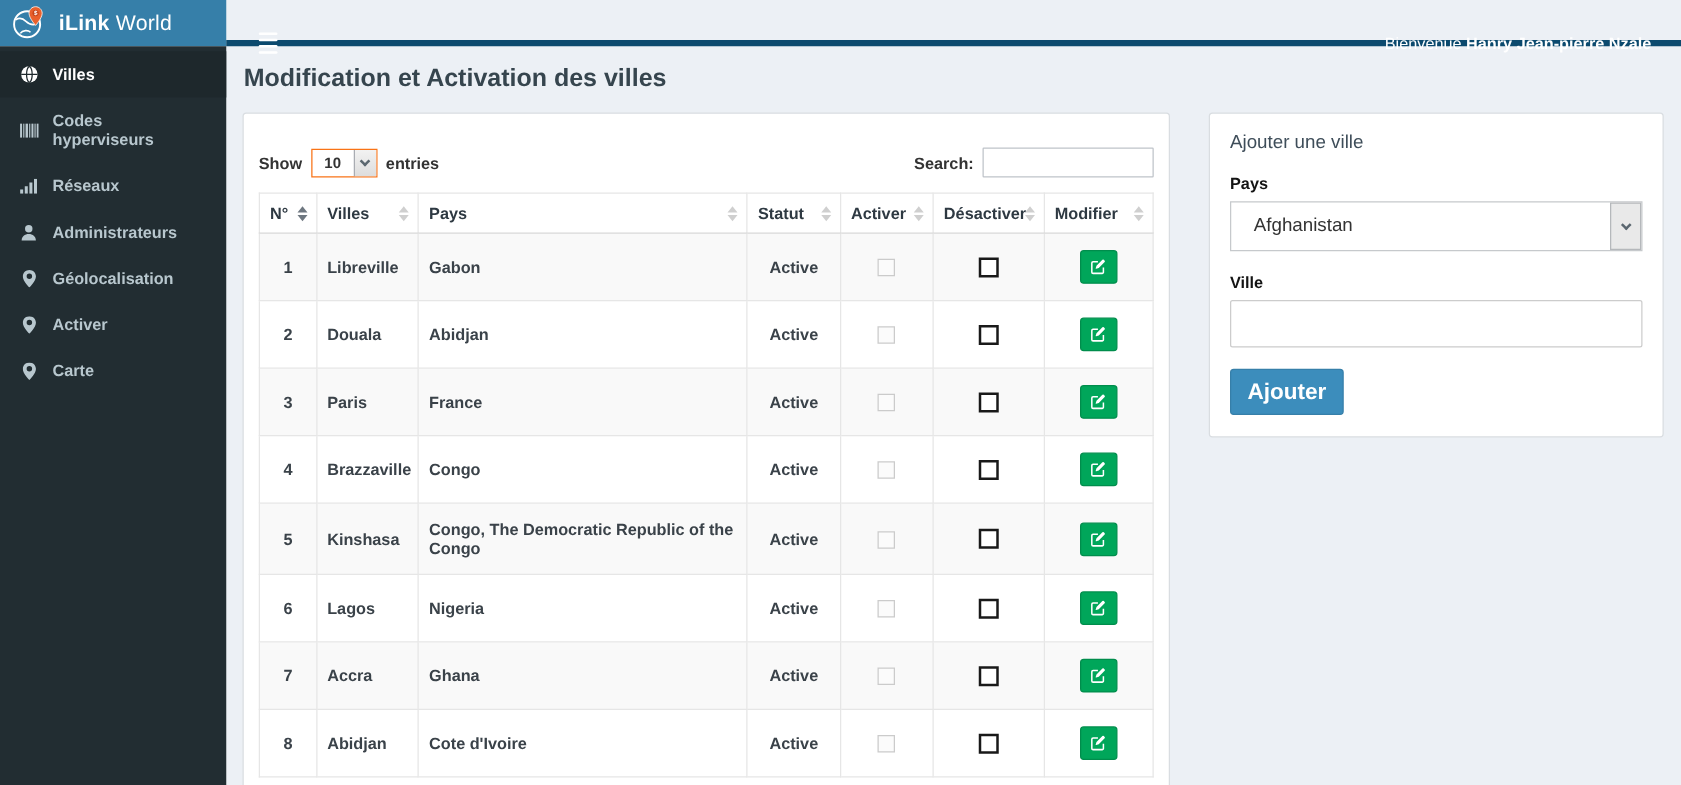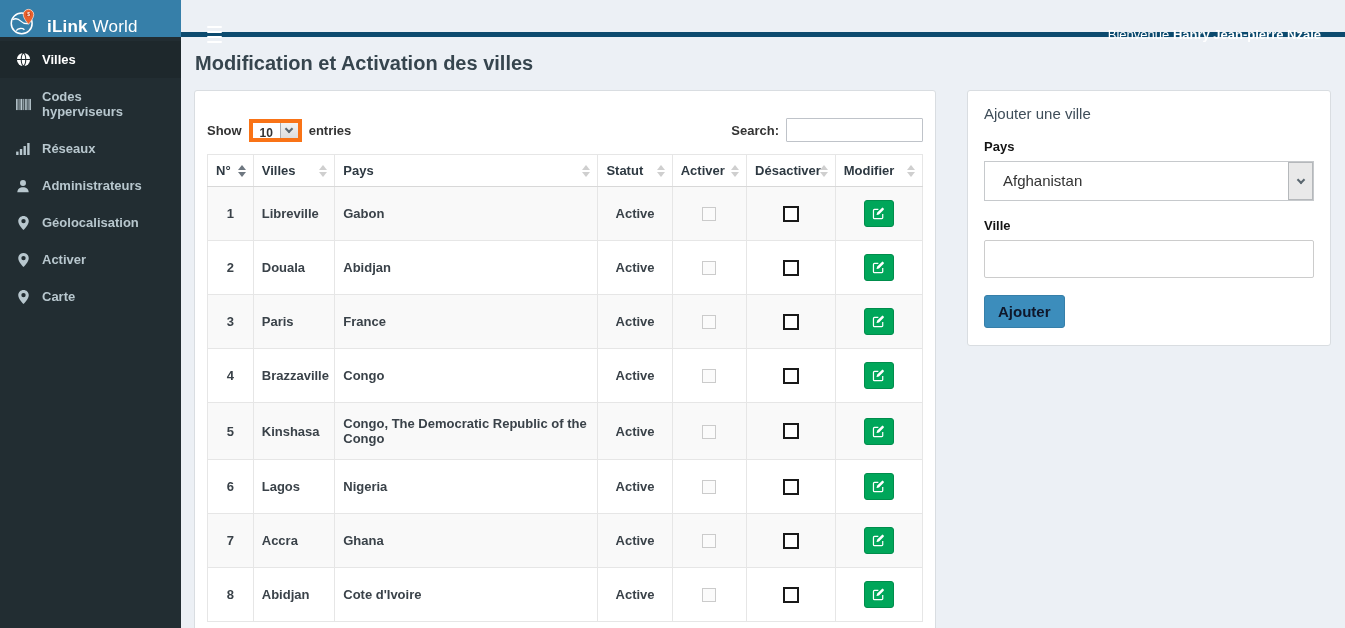--- a/index.html
+++ b/index.html
@@ -1,21 +1,21 @@
 <!DOCTYPE html>
 <html><head>
 <meta charset="utf-8">
 <style>
   * { margin:0; padding:0; box-sizing:border-box; }
   html,body { width:1345px; height:628px; overflow:hidden; }
   body { font-family:"Liberation Sans", sans-serif; background:#ecf0f5; color:#333; }
 
   
   .topbar { display:flex; height:37px; }
-  .brand { width:181px; background:#367fa9; color:#fff; display:flex; align-items:flex-end; gap:9px; padding-left:9px; flex:none; }
+  .brand { width:181px; background:#367fa9; color:#fff; display:flex; align-items:center; gap:9px; padding-left:9px; flex:none; }
   .brand-title { font-size:17px; letter-spacing:.2px; }
   .brand-title b { font-weight:700; }
   .navbar { flex:1; background:#0c4a6e; display:flex; align-items:center; justify-content:space-between; padding:0 24px; color:#fff;margin-top:32px; }
   .hamburger { display:flex; flex-direction:column; gap:3px; cursor:pointer; padding:4px 2px; }
   .hamburger span { width:15px; height:2px; background:#fff; border-radius:1px; }
   .welcome { font-size:13px; }
   .welcome b { font-weight:700; }
 
   
   .layout { display:flex; height:591px; }
@@ -26,21 +26,21 @@
   .content { flex:1; padding:14px 14px 0 13px; }
   .page-title { font-size:20px; font-weight:600; color:#36454e; margin:1px 0 15px 1px; }
   .panels { display:flex; align-items:flex-start; gap:31px; }
   .panel { background:#fff; border:1px solid #d9dde1; border-radius:3px; }
   .panel-title { font-size:15px; font-weight:400; color:#3e4d59; }
 
   
   .table-panel { width:742px; padding:12px 12px 14px; }
   .controls { display:flex; justify-content:space-between; align-items:center; margin-top:15px; font-size:13px; font-weight:600; color:#333; }
   .show-group, .search-group { display:flex; align-items:center; gap:7px; }
-  .mini-select { width:53px; height:23px; border:4px solid #f97316; background:#fff; display:flex; cursor:pointer; }
+  .mini-select { width:53px; height:23px; border:1px solid #f97316; background:#fff; display:flex; cursor:pointer; }
   .mini-select .val { flex:1; text-align:center; font-size:12px; line-height:21px; font-weight:600; }
   .sel-arrow { width:18px; background:linear-gradient(#f2f2f2,#dddddd); border-left:1px solid #a9acb2; display:flex; align-items:center; justify-content:center; flex:none; }
   .chev { width:6px; height:6px; border-right:2px solid #5b6770; border-bottom:2px solid #5b6770; transform:rotate(45deg); margin-top:-3px; }
   .search-input { width:137px; height:24px; border:1px solid #bfc3c9; border-radius:1px; padding:2px 6px; font-size:13px; font-family:inherit; }
 
   table { width:100%; border-collapse:collapse; table-layout:fixed; margin-top:12px; font-size:13px; }
   th, td { border:1px solid #e6e6e6; }
   th { padding:8px 8px; text-align:left; font-weight:700; color:#2e3942; position:relative; border-bottom:1px solid #d8d8d8; }
   .sort-icon { position:absolute; right:7px; top:50%; transform:translateY(-50%); display:flex; flex-direction:column; gap:2px; }
   .sort-icon i { display:block; width:0; height:0; border-left:4px solid transparent; border-right:4px solid transparent; }
@@ -60,21 +60,21 @@
   .cb-en { width:16px; height:16px; border:2px solid #191919; cursor:pointer; }
   .edit-btn { width:30px; height:27px; background:#00a65a; border:1px solid #008d4c; border-radius:3px; cursor:pointer; display:inline-flex; align-items:center; justify-content:center; vertical-align:middle; }
 
   
   .add-panel { width:364px; padding:14px 16px 17px; }
   .form-label { font-size:13px; font-weight:700; color:#141414; margin:17px 0 7px; }
   .big-select { height:40px; border:1px solid #c6c9cc; background:#fff; display:flex; cursor:pointer; }
   .big-select .val { flex:1; font-size:15px; color:#333; line-height:38px; padding-left:18px; }
   .big-select .sel-arrow { width:25px; border:1px solid #b5b8bb; background:#e9e9e9; }
   .ville-input { width:100%; height:38px; border:1px solid #ccc; border-radius:2px; padding:6px 10px; font-size:14px; font-family:inherit; }
-  .add-btn { margin-top:17px; background:#3c8dbc; color:#0f172a; border:1px solid #367fa9; border-radius:3px; font-size:15px; font-weight:700; font-family:inherit; padding:7px 13px; cursor:pointer; }
+  .add-btn { margin-top:17px; background:#3c8dbc; color:#ffffff; border:1px solid #367fa9; border-radius:3px; font-size:18px; font-weight:700; font-family:inherit; padding:7px 13px; cursor:pointer; }
 </style>
 </head>
 <body>
 
 <div class="topbar">
   <div class="brand">
     <span style="display:flex">
       <svg width="29" height="29" viewBox="0 0 32 32">
         <circle cx="14" cy="17" r="11.5" fill="none" stroke="#fff" stroke-width="1.7"></circle>
         <path d="M4 13c4-2.5 7-.5 9 1.5s4.5 3.5 9 2.5 M8 25c2-3 7-3 9-1" stroke="#fff" stroke-width="1.4" fill="none"></path>

